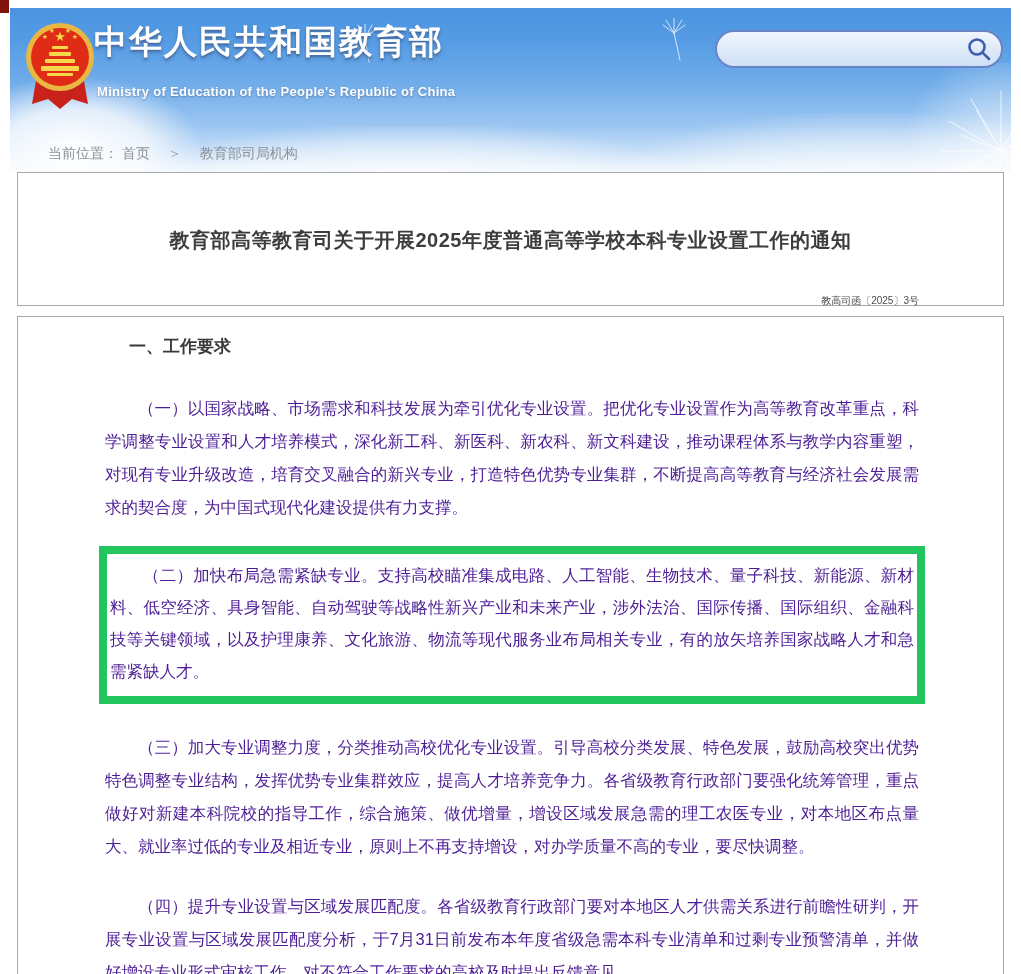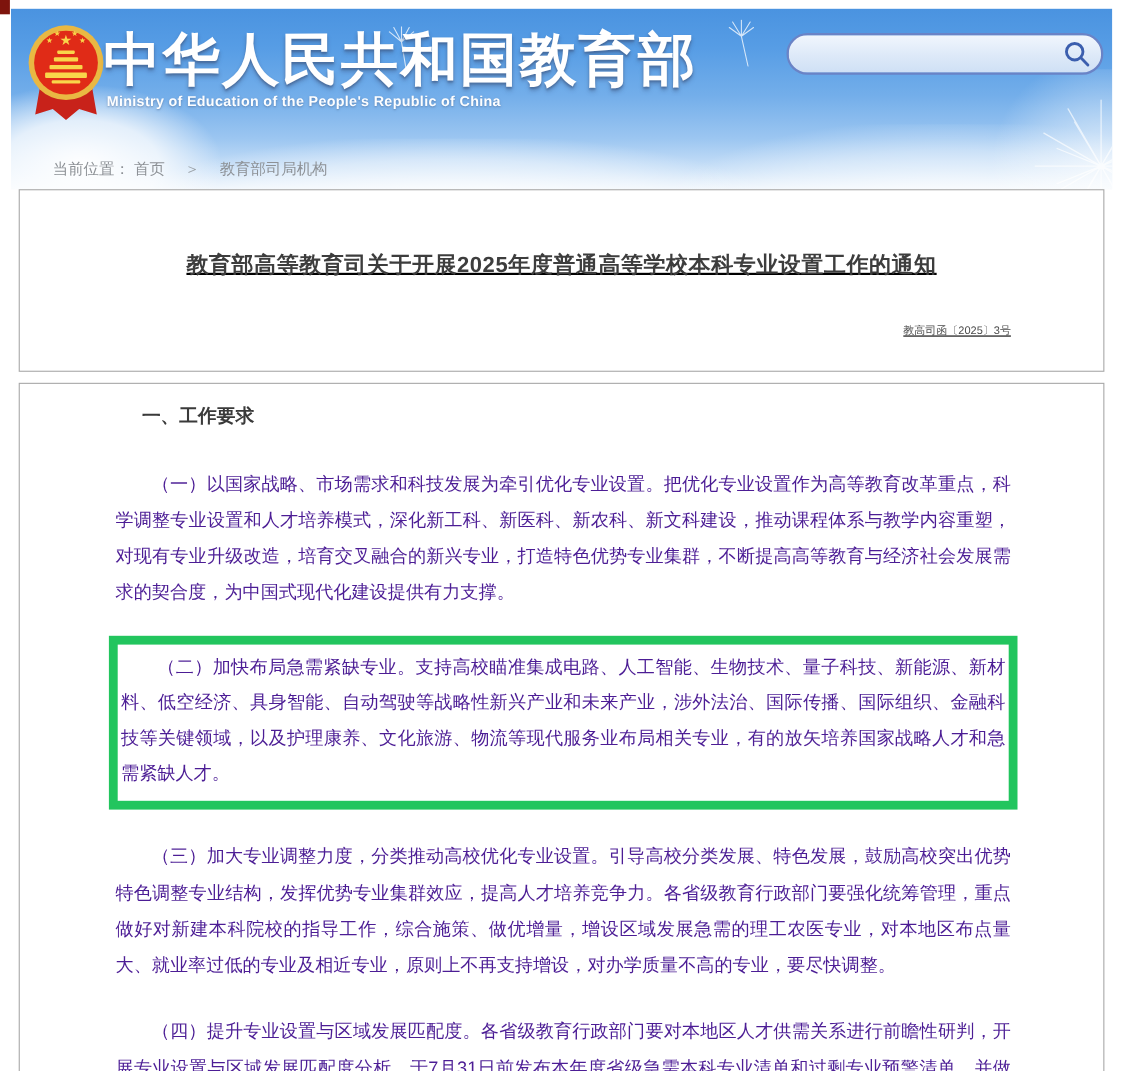--- a/index.html
+++ b/index.html
@@ -54,21 +54,21 @@
   }
   .seed { position: absolute; opacity: 0.75; }
   .seed-1 { left: 338px; top: 16px; }
   .seed-2 { left: 648px; top: 10px; }
   .dandelion-head { position: absolute; right: -55px; top: 78px; opacity: 0.65; }
 
   .emblem { position: absolute; left: 14px; top: 11px; width: 72px; height: 92px; }
 
   .site-title {
     position: absolute; left: 84px; top: 12px;
-    font-size: 52px; font-weight: bold; color: #ffffff;
+    font-size: 33px; font-weight: bold; color: #ffffff;
     letter-spacing: 2px; white-space: nowrap;
     text-shadow: 0 2px 2px rgba(62,86,128,0.60), 0 3px 4px rgba(62,86,128,0.35);
   }
   .site-subtitle {
     position: absolute; left: 87px; top: 76px;
     font-size: 13px; font-weight: bold; color: #fdfeff;
     letter-spacing: 0.3px; white-space: nowrap;
     text-shadow: 0 1px 2px rgba(62,86,128,0.55);
   }
 
@@ -95,21 +95,21 @@
   }
   .breadcrumb a {
     color: #8d9196; text-decoration: none; cursor: pointer;
   }
   .crumb-sep { margin: 0 14px; color: #9aa0a6; }
 
   
   .doc-box {
     margin: 0 7px; border: 1px solid #a8a8a8; background: #ffffff;
   }
-  .title-box { height: 166px; position: relative; text-decoration: underline; }
+  .title-box { height: 134px; position: relative; }
   .doc-title {
     padding-top: 54px; margin: 0 60px;
     text-align: center; font-size: 20px; font-weight: bold;
     color: #3d3d3d; letter-spacing: 0.5px;
   }
   .doc-number {
     margin-top: 40px; text-align: right; padding-right: 84px;
     font-size: 10px; color: #4c4c4c;
   }
 

